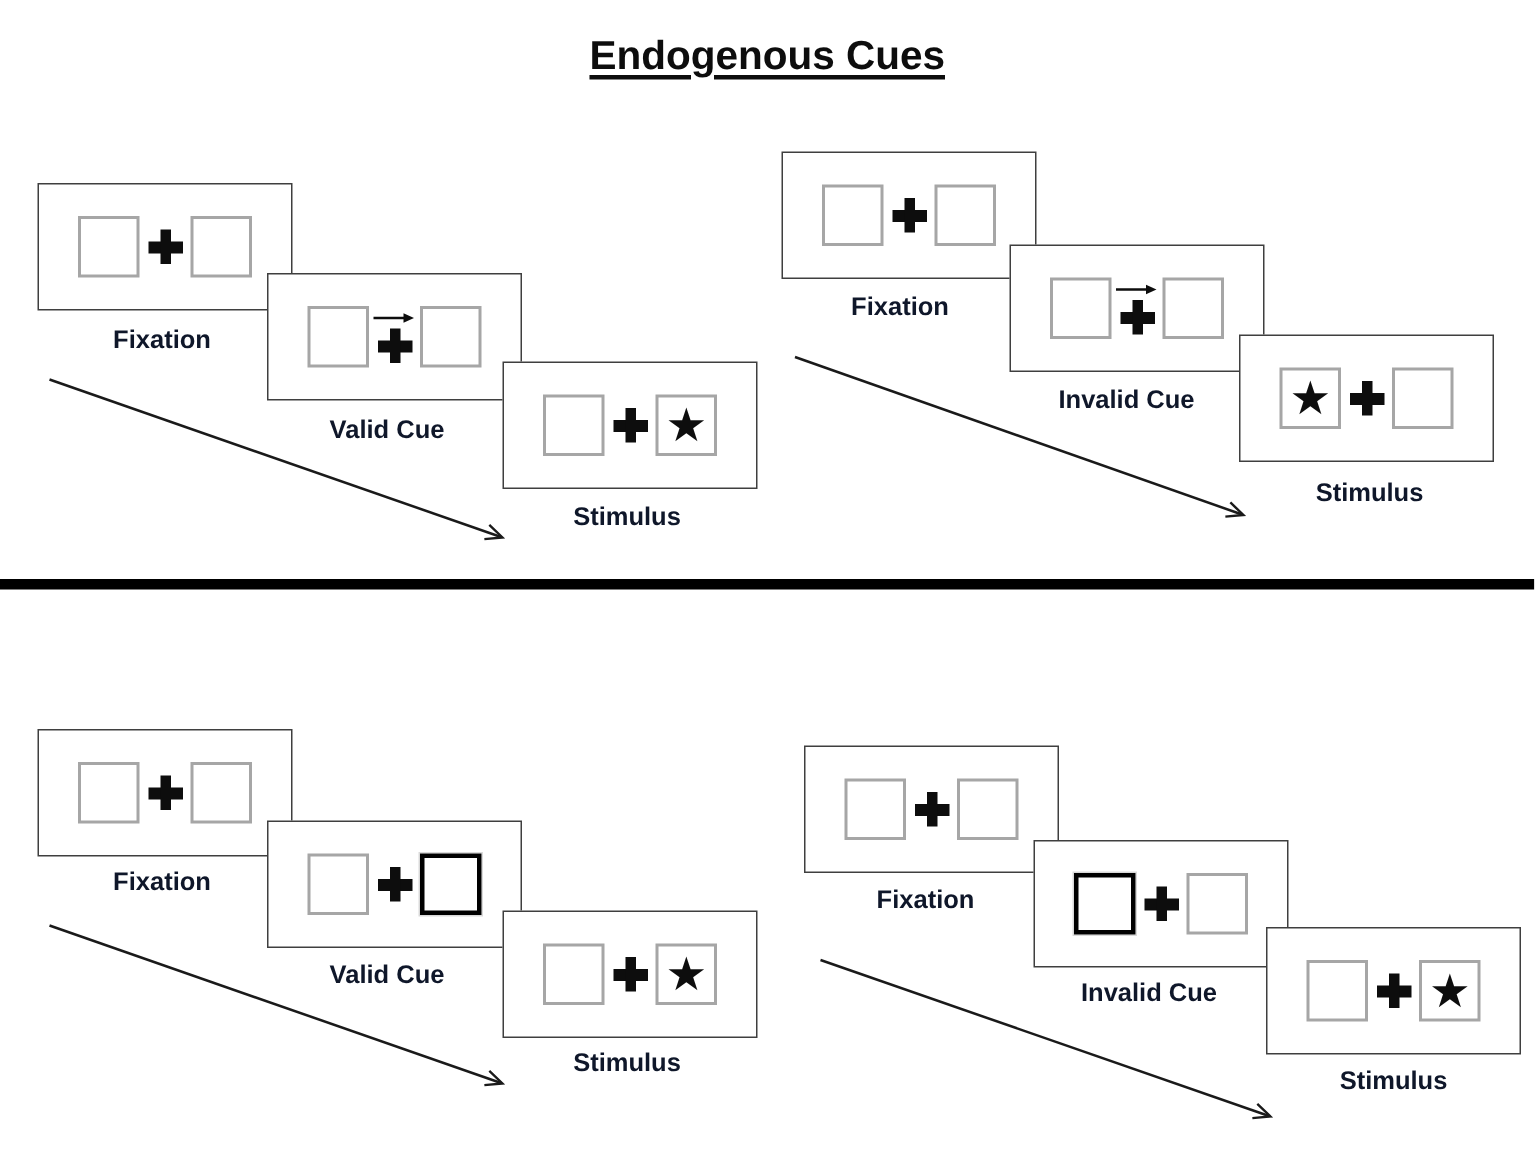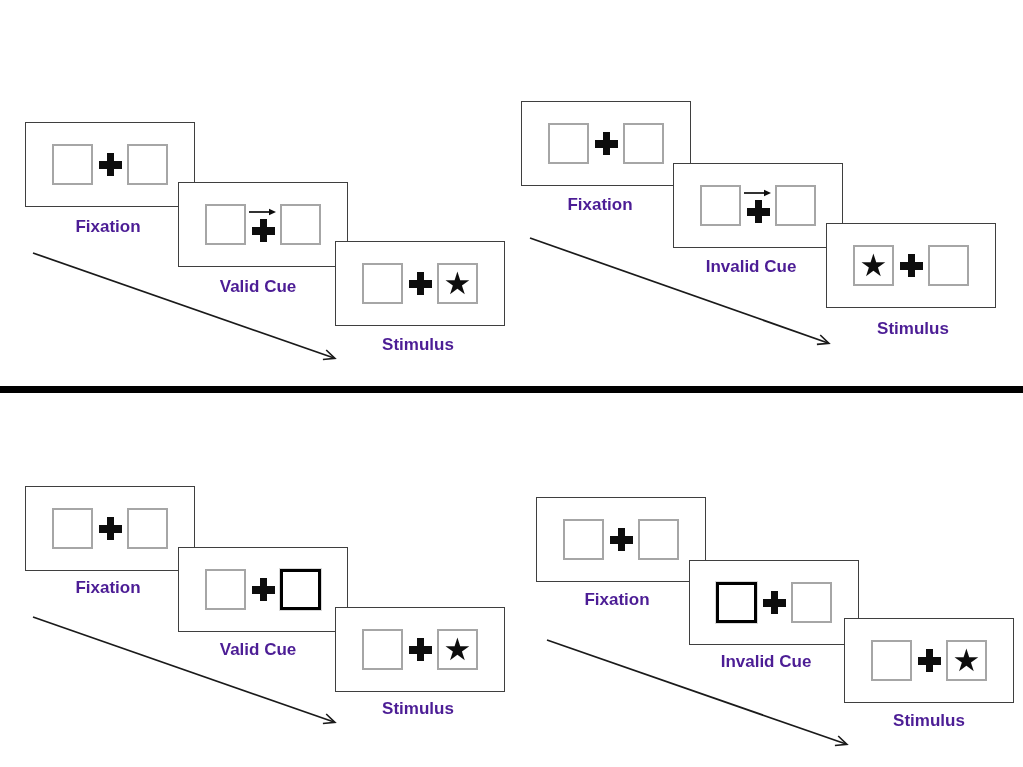--- a/index.html
+++ b/index.html
@@ -31,28 +31,29 @@
   .plus { position:relative; width:23px; height:23px; }
   .plus::before {
     content:""; position:absolute; left:0; top:8px; width:23px; height:7.5px; background:#0d0d0d;
   }
   .plus::after {
     content:""; position:absolute; left:8px; top:0; width:7.5px; height:23px; background:#0d0d0d;
   }
   .cue-arrow { display:block; margin-bottom:1px; }
   .flabel {
     position:absolute; width:170px; text-align:center;
-    font-size:17px; font-weight:bold; color:#4c1d95; white-space:nowrap;
+    font-size:17px; font-weight:bold; color:#0f172a; white-space:nowrap;
   }
 </style>
 </head>
 <body>
 
 <div id="canvas">
 
+  <div class="title" style="top:22px;">Endogenous Cues</div>
 
   <div class="divider" style="top:386px;"></div>
 
   <svg class="arrows" width="1023" height="767" viewBox="0 0 1023 767">
     <defs>
       <marker id="ah" markerWidth="14" markerHeight="13" refX="11" refY="6" orient="auto" markerUnits="userSpaceOnUse">
         <path d="M1 1 L12 6 L1 11" fill="none" stroke="#1a1a1a" stroke-width="1.6"></path>
       </marker>
     </defs>
     <line x1="33" y1="253" x2="334" y2="358" stroke="#1a1a1a" stroke-width="1.7" marker-end="url(#ah)"></line>

